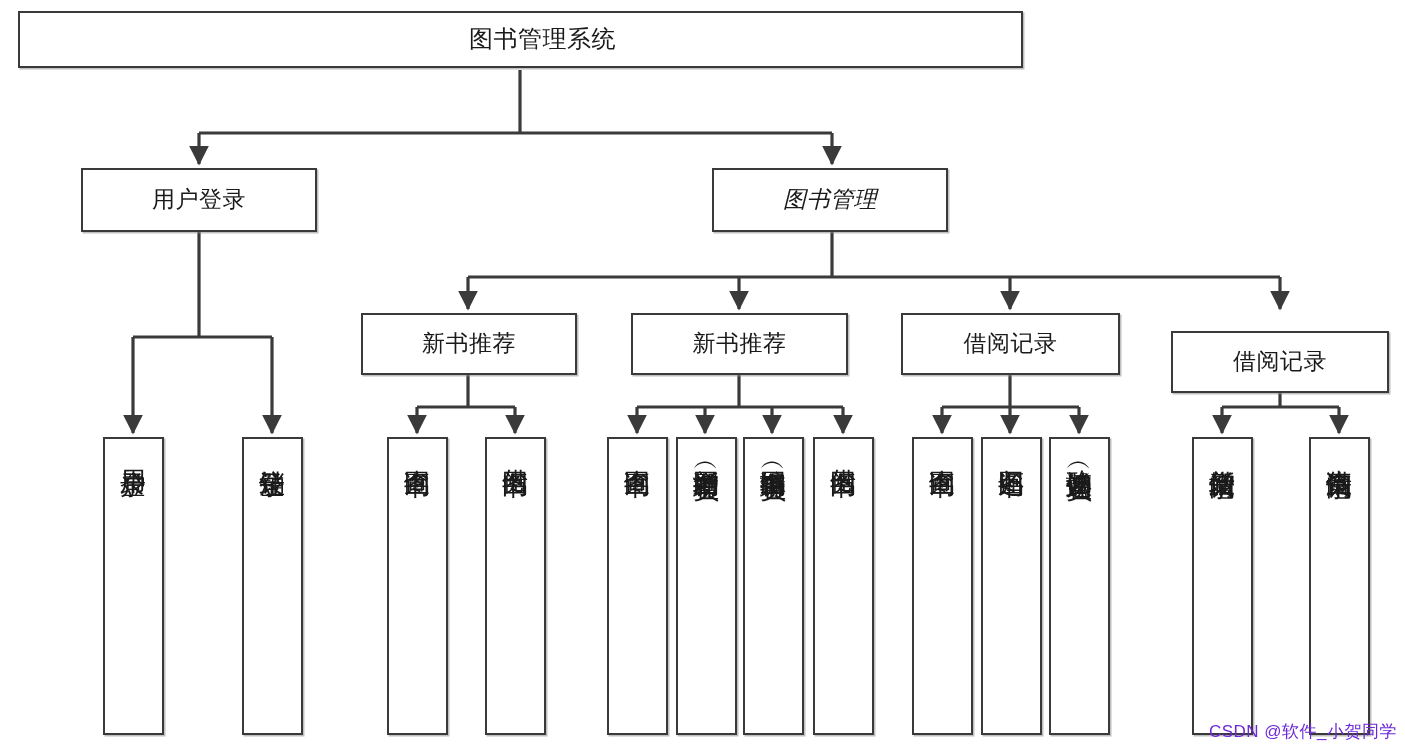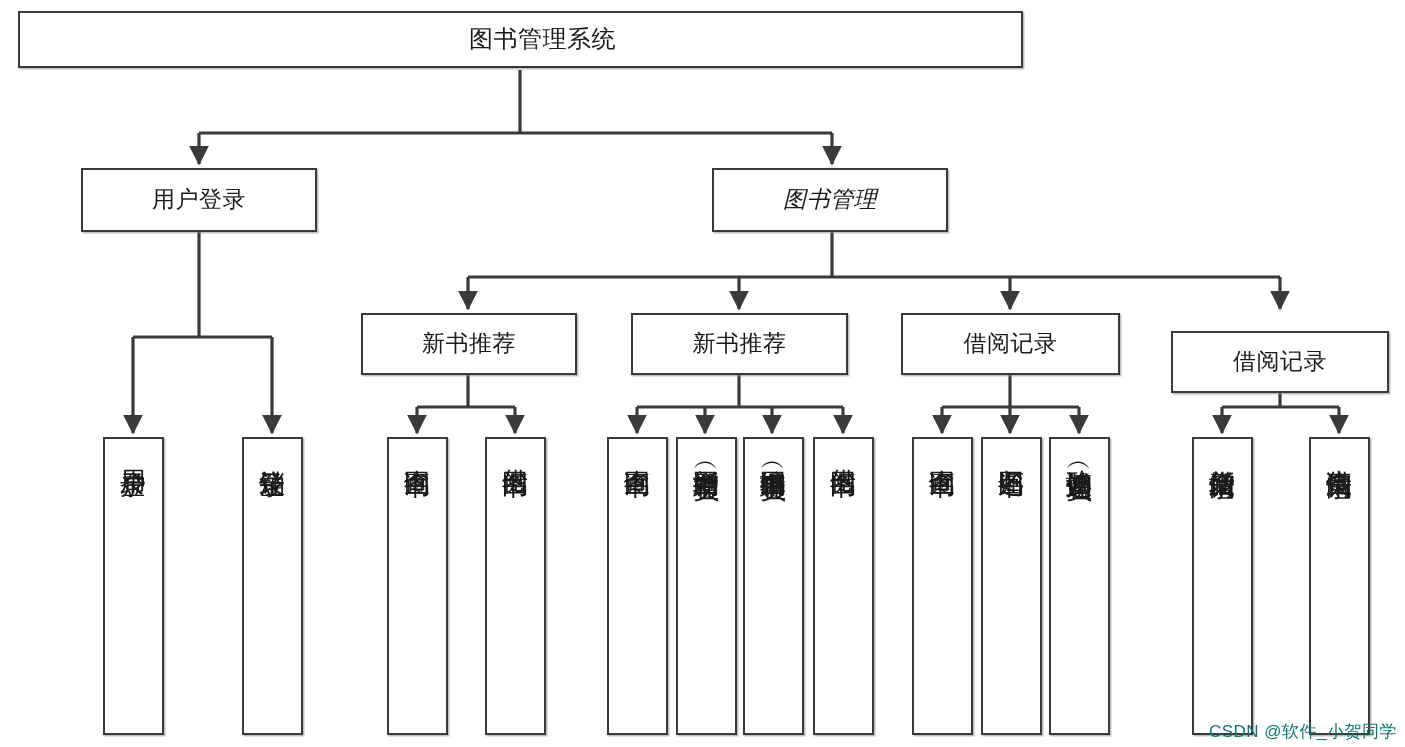--- a/index.html
+++ b/index.html
@@ -64,21 +64,21 @@
     font-size: 26px;
     line-height: 1.0;
     letter-spacing: 1px;
     white-space: nowrap;
   }
   .watermark {
     position: absolute;
     right: 8px;
     bottom: 4px;
     font-size: 17px;
-    color: #0f766e;
+    color: #6d28d9;
     letter-spacing: 0.5px;
     z-index: 5;
     white-space: nowrap;
   }
 </style>
 </head>
 <body>
 
 <div id="canvas">
 

